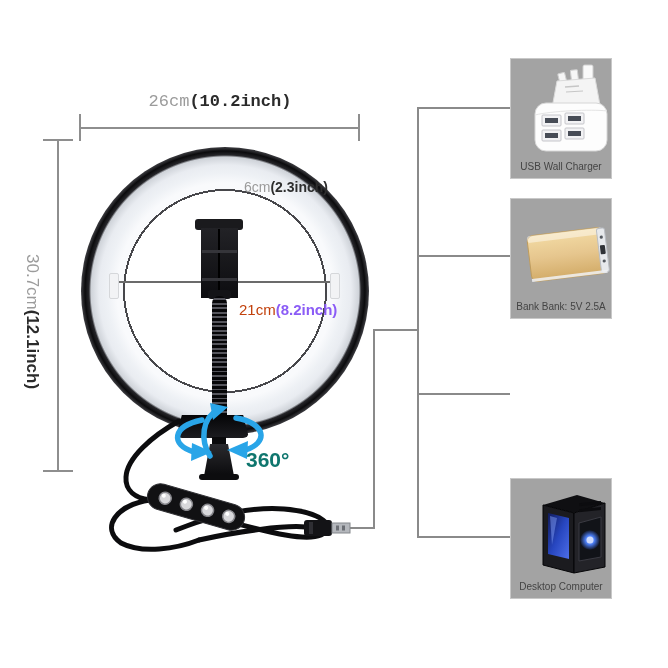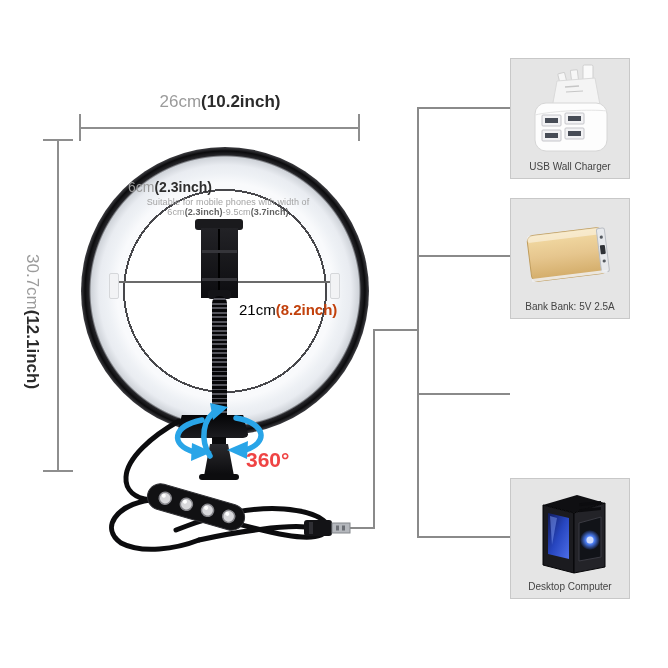--- a/index.html
+++ b/index.html
@@ -13,51 +13,51 @@
   .dim{font-size:17px;line-height:1.1;white-space:nowrap;}
   .dim .cm{color:#9b9b9b;font-weight:400;}
   .dim .inch{color:#2b2b2b;font-weight:700;}
   .vtext{writing-mode:vertical-rl;}
   .clipdim{font-size:14px;}
   .clipdim .cm{color:#9b9b9b;}
   .clipdim .inch{color:#2e2e2e;font-weight:700;}
   .note{font-size:9px;color:#a3a3a3;letter-spacing:.1px;white-space:nowrap;}
   .note b{color:#616161;font-weight:700;}
   .innerdim{font-size:15px;white-space:nowrap;}
-  .innerdim .cm{color:#000000;}
-  .innerdim .inch{color:#c2410c;font-weight:700;}
-  .deg{font-size:21px;font-weight:700;color:#ef4444;}
+  .innerdim .cm{color:#c2410c;}
+  .innerdim .inch{color:#8b5cf6;font-weight:700;}
+  .deg{font-size:21px;font-weight:700;color:#0f766e;}
   
   #ring{left:81px;top:147px;width:288px;height:288px;border-radius:50%;
     background:radial-gradient(circle 144px at 50% 50%,
       #ffffff 0 100px,
       #47474b 100px 102px,
       #f9fafc 102px 108px,
       #eef1f5 118px,
       #e9ecf1 126px,
       #cfd3d9 134px,
       #26262a 136px,
       #0b0b0d 140px,
       #323236 143px,
       #3a3a3e 144px);}
   .whitetick{width:8px;height:24px;background:#f2f3f5;border:1px solid #d5d7da;border-radius:2px;}
   
   .black{background:#141417;}
   #spring{left:212px;top:296px;width:15px;height:126px;border-radius:7px;
     background:repeating-linear-gradient(180deg,#060608 0 2.5px,#55555c 2.5px 4.5px);}
   
-  .pbox{left:510px;width:120px;height:121px;background:#e5e5e5;border:1px solid #c8c8c8;box-sizing:border-box;}
+  .pbox{left:510px;width:102px;height:121px;background:#a3a3a3;border:1px solid #c8c8c8;box-sizing:border-box;}
   .plabel{position:absolute;left:0;right:0;bottom:6px;text-align:center;font-size:10px;color:#444444;}
 </style>
 </head>
 <body>
 
 <div id="canvas">
 
-  <div class="abs dim" style="left:80px;top:93px;width:280px;text-align:center;">
+  <div class="abs dim" style="left:80px;top:93px;width:280px;text-align:center;font-family:Liberation Mono, monospace;">
     <span class="cm">26cm</span><span class="inch">(10.2inch)</span>
   </div>
   <div class="abs mline" style="left:80px;top:127px;width:280px;height:2px;"></div>
   <div class="abs mline" style="left:79px;top:114px;width:2px;height:27px;"></div>
   <div class="abs mline" style="left:358px;top:114px;width:2px;height:27px;"></div>
 
   <div class="abs dim vtext" style="left:22px;top:254px;">
     <span class="cm">30.7cm</span><span class="inch">(12.1inch)</span>
   </div>
   <div class="abs mline" style="left:57px;top:140px;width:2px;height:332px;"></div>
@@ -72,26 +72,22 @@
   <div class="abs conn" style="left:418px;top:255px;width:92px;height:2px;"></div>
   <div class="abs conn" style="left:418px;top:393px;width:92px;height:2px;"></div>
   <div class="abs conn" style="left:418px;top:536px;width:92px;height:2px;"></div>
 
   <div id="ring" class="abs"></div>
 
   <div class="abs" style="left:112px;top:281px;width:224px;height:1.5px;background:#6b6b6b;"></div>
   <div class="abs whitetick" style="left:109px;top:273px;"></div>
   <div class="abs whitetick" style="left:330px;top:273px;"></div>
 
-  <div class="abs clipdim" style="left:128px;top:179px;width:200px;text-align:left;">
+  <div class="abs clipdim" style="left:128px;top:179px;width:200px;text-align:right;">
     <span class="cm">6cm</span><span class="inch">(2.3inch)</span>
-  </div>
-  <div class="abs note" style="left:114px;top:197px;width:228px;text-align:center;">Suitable for mobile phones with width of</div>
-  <div class="abs note" style="left:114px;top:207px;width:228px;text-align:center;">
-    <span>6cm</span><b>(2.3inch)</b><span>-9.5cm</span><b>(3.7inch)</b>
   </div>
   <div class="abs innerdim" style="left:239px;top:301px;">
     <span class="cm">21cm</span><span class="inch">(8.2inch)</span>
   </div>
 
   <div class="abs" style="left:195px;top:219px;width:48px;height:11px;border-radius:3px;background:#1a1a1d;"></div>
   <div class="abs" style="left:201px;top:228px;width:37px;height:70px;background:linear-gradient(180deg,#222226,#0d0d10);"></div>
   <div class="abs" style="left:218px;top:229px;width:2px;height:66px;background:#000;"></div>
   <div class="abs" style="left:202px;top:250px;width:35px;height:3px;background:#35353a;"></div>
   <div class="abs" style="left:202px;top:278px;width:35px;height:3px;background:#35353a;"></div>

